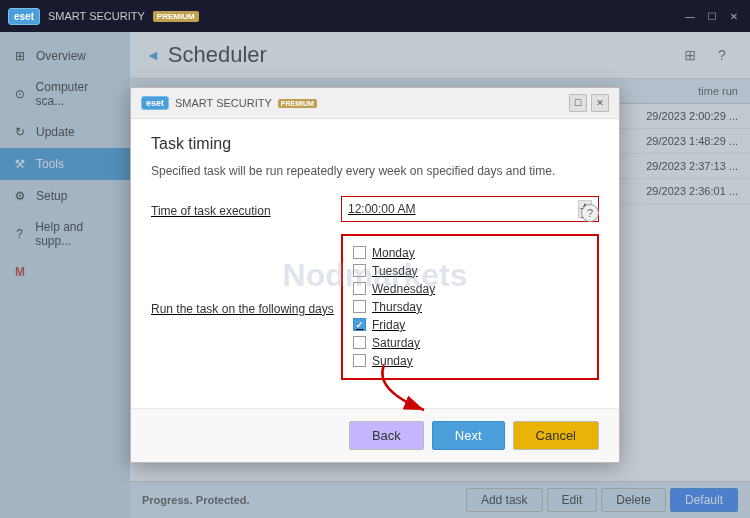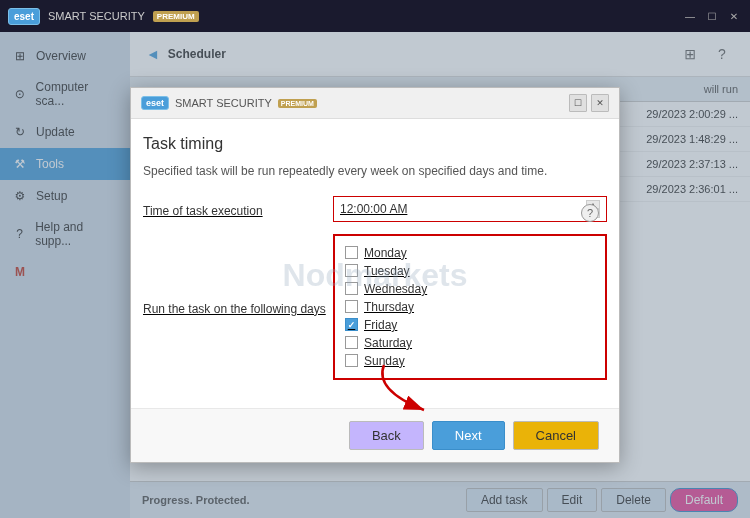--- a/index.html
+++ b/index.html
@@ -133,22 +133,22 @@
       display: flex;
       align-items: center;
       gap: 8px;
     }
     .back-arrow {
       color: #4a9eda;
       font-size: 14px;
       cursor: pointer;
     }
     .page-title {
-      font-size: 12px;
-      font-weight: 700;
+      font-size: 22px;
+      font-weight: 400;
       color: #333;
     }
     .page-header-icons {
       display: flex;
       gap: 8px;
     }
     .header-icon-btn {
       width: 24px;
       height: 24px;
       border: none;
@@ -219,24 +219,23 @@
     .bottom-btn {
       padding: 4px 14px;
       border: 1px solid #bbb;
       background: #d8e4f0;
       cursor: pointer;
       font-size: 12px;
       color: #333;
       border-radius: 2px;
     }
     .bottom-btn.primary {
-      background: #ec4899;
+      background: #3b82f6;
       color: white;
       border-color: #3a8eca;
-      border-radius: 10px;
     }
 
     
     .modal-overlay {
       position: absolute;
       top: 32px;
       left: 0;
       right: 0;
       bottom: 0;
       background: rgba(100,120,140,0.4);
@@ -303,21 +302,21 @@
       align-items: center;
       justify-content: center;
       font-size: 9px;
       color: #555;
       border-radius: 1px;
     }
     .modal-btn.close-btn { background: #e0e0e0; }
 
     
     .modal-body {
-      padding: 16px 12px;
+      padding: 16px 20px;
       flex: 1;
     }
     .modal-heading {
       font-size: 16px;
       font-weight: 400;
       color: #333;
       margin-bottom: 10px;
     }
     .modal-description {
       font-size: 12px;
@@ -539,21 +538,21 @@
         </div>
         <div class="page-header-icons">
           <button class="header-icon-btn">⊞</button>
           <button class="header-icon-btn">?</button>
         </div>
       </div>
 
       <div class="table-area">
         <div class="table-header">
           <div class="table-col" style="text-align:right;">
-            <span>will run</span>
+            <span>time run</span>
           </div>
         </div>
         <div class="table-row">
           <div class="table-cell last-run" style="text-align:right;">29/2023 2:00:29 ...</div>
         </div>
         <div class="table-row">
           <div class="table-cell last-run" style="text-align:right;">29/2023 1:48:29 ...</div>
         </div>
         <div class="table-row">
           <div class="table-cell last-run" style="text-align:right;">29/2023 2:37:13 ...</div>

